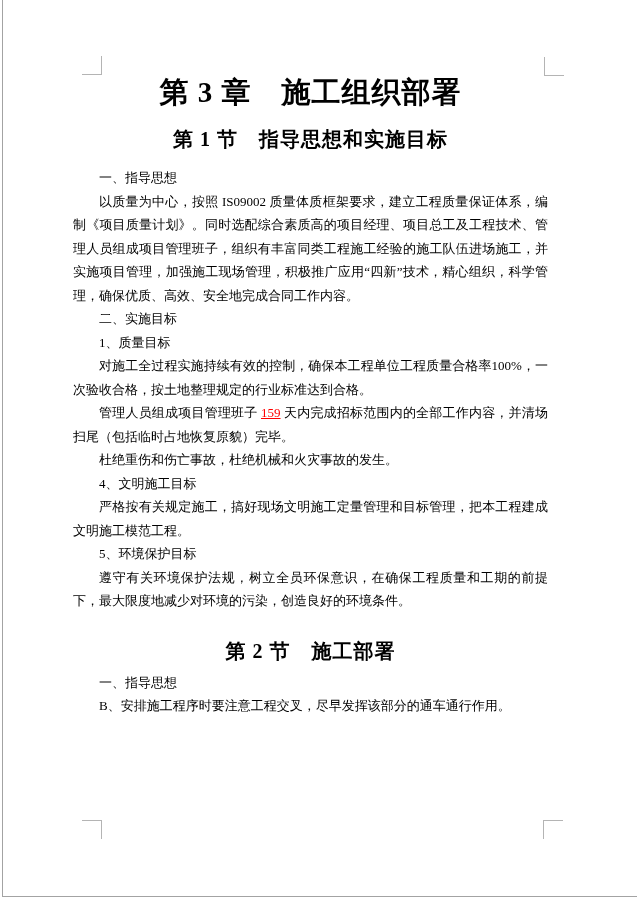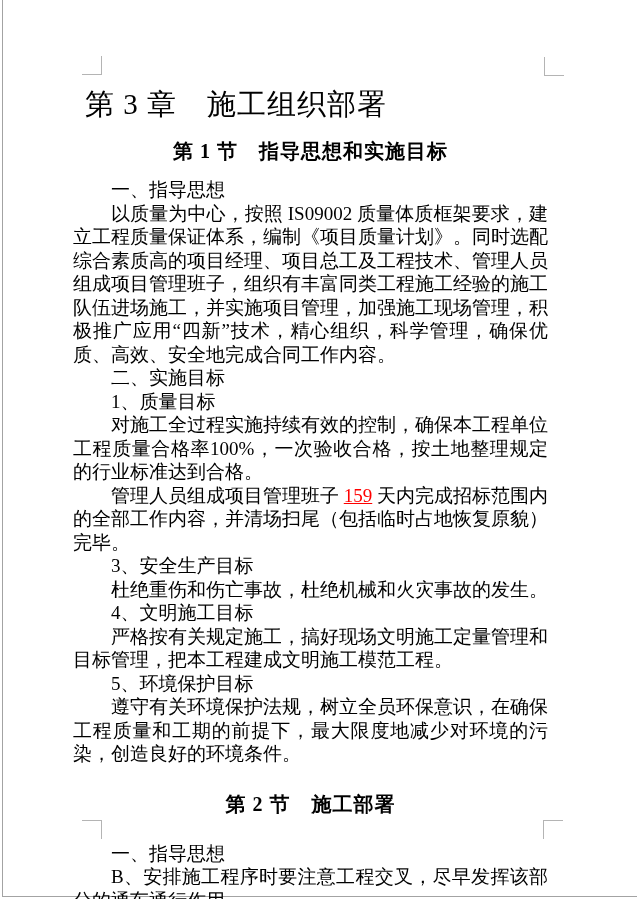--- a/index.html
+++ b/index.html
@@ -38,37 +38,38 @@
 
   .content {
     position: absolute;
     left: 70px;
     top: 74px;
     width: 475px;
   }
   h1.chapter {
     font-size: 29px;
     line-height: 36px;
-    font-weight: normal;
-    margin: 12px;
+    font-weight: bold;
+    text-align: center;
+    margin: 0;
     letter-spacing: 1px;
   }
   h2.section {
     font-size: 20px;
     line-height: 26px;
     font-weight: bold;
     text-align: center;
     margin: 16px 0 14px 0;
     letter-spacing: 1px;
   }
   h2.section.s2 {
-    margin: 25px 0 25px 0;
+    margin: 25px 0 7px 0;
   }
   p.body {
-    font-size: 19px;
+    font-size: 13px;
     line-height: 23.5px;
     text-align: justify;
     text-indent: 2em;
     margin: 0;
     word-break: break-all;
   }
   .red { color: #ff0000; text-decoration: underline; }
 </style>
 </head>
 <body>
@@ -85,21 +86,20 @@
     <h2 class="section">第 1 节　指导思想和实施目标</h2>
 
     <p class="body">一、指导思想</p>
     <p class="body">以质量为中心，按照 IS09002 质量体质框架要求，建立工程质量保证体系，编制《项目质量计划》。同时选配综合素质高的项目经理、项目总工及工程技术、管理人员组成项目管理班子，组织有丰富同类工程施工经验的施工队伍进场施工，并实施项目管理，加强施工现场管理，积极推广应用“四新”技术，精心组织，科学管理，确保优质、高效、安全地完成合同工作内容。</p>
     <p class="body">二、实施目标</p>
     <p class="body">1、质量目标</p>
     <p class="body">对施工全过程实施持续有效的控制，确保本工程单位工程质量合格率100%，一次验收合格，按土地整理规定的行业标准达到合格。</p>
 
     <p class="body"><span>管理人员组成项目管理班子 </span><span class="red">159</span><span> 天内完成招标范围内的全部工作内容，并清场扫尾（包括临时占地恢复原貌）完毕。</span></p>
 
-    <p class="body">3、安全生产目标</p>
     <p class="body">杜绝重伤和伤亡事故，杜绝机械和火灾事故的发生。</p>
     <p class="body">4、文明施工目标</p>
     <p class="body">严格按有关规定施工，搞好现场文明施工定量管理和目标管理，把本工程建成文明施工模范工程。</p>
     <p class="body">5、环境保护目标</p>
     <p class="body">遵守有关环境保护法规，树立全员环保意识，在确保工程质量和工期的前提下，最大限度地减少对环境的污染，创造良好的环境条件。</p>
 
     <h2 class="section s2">第 2 节　施工部署</h2>
 
     <p class="body">一、指导思想</p>
     <p class="body">B、安排施工程序时要注意工程交叉，尽早发挥该部分的通车通行作用。</p>

